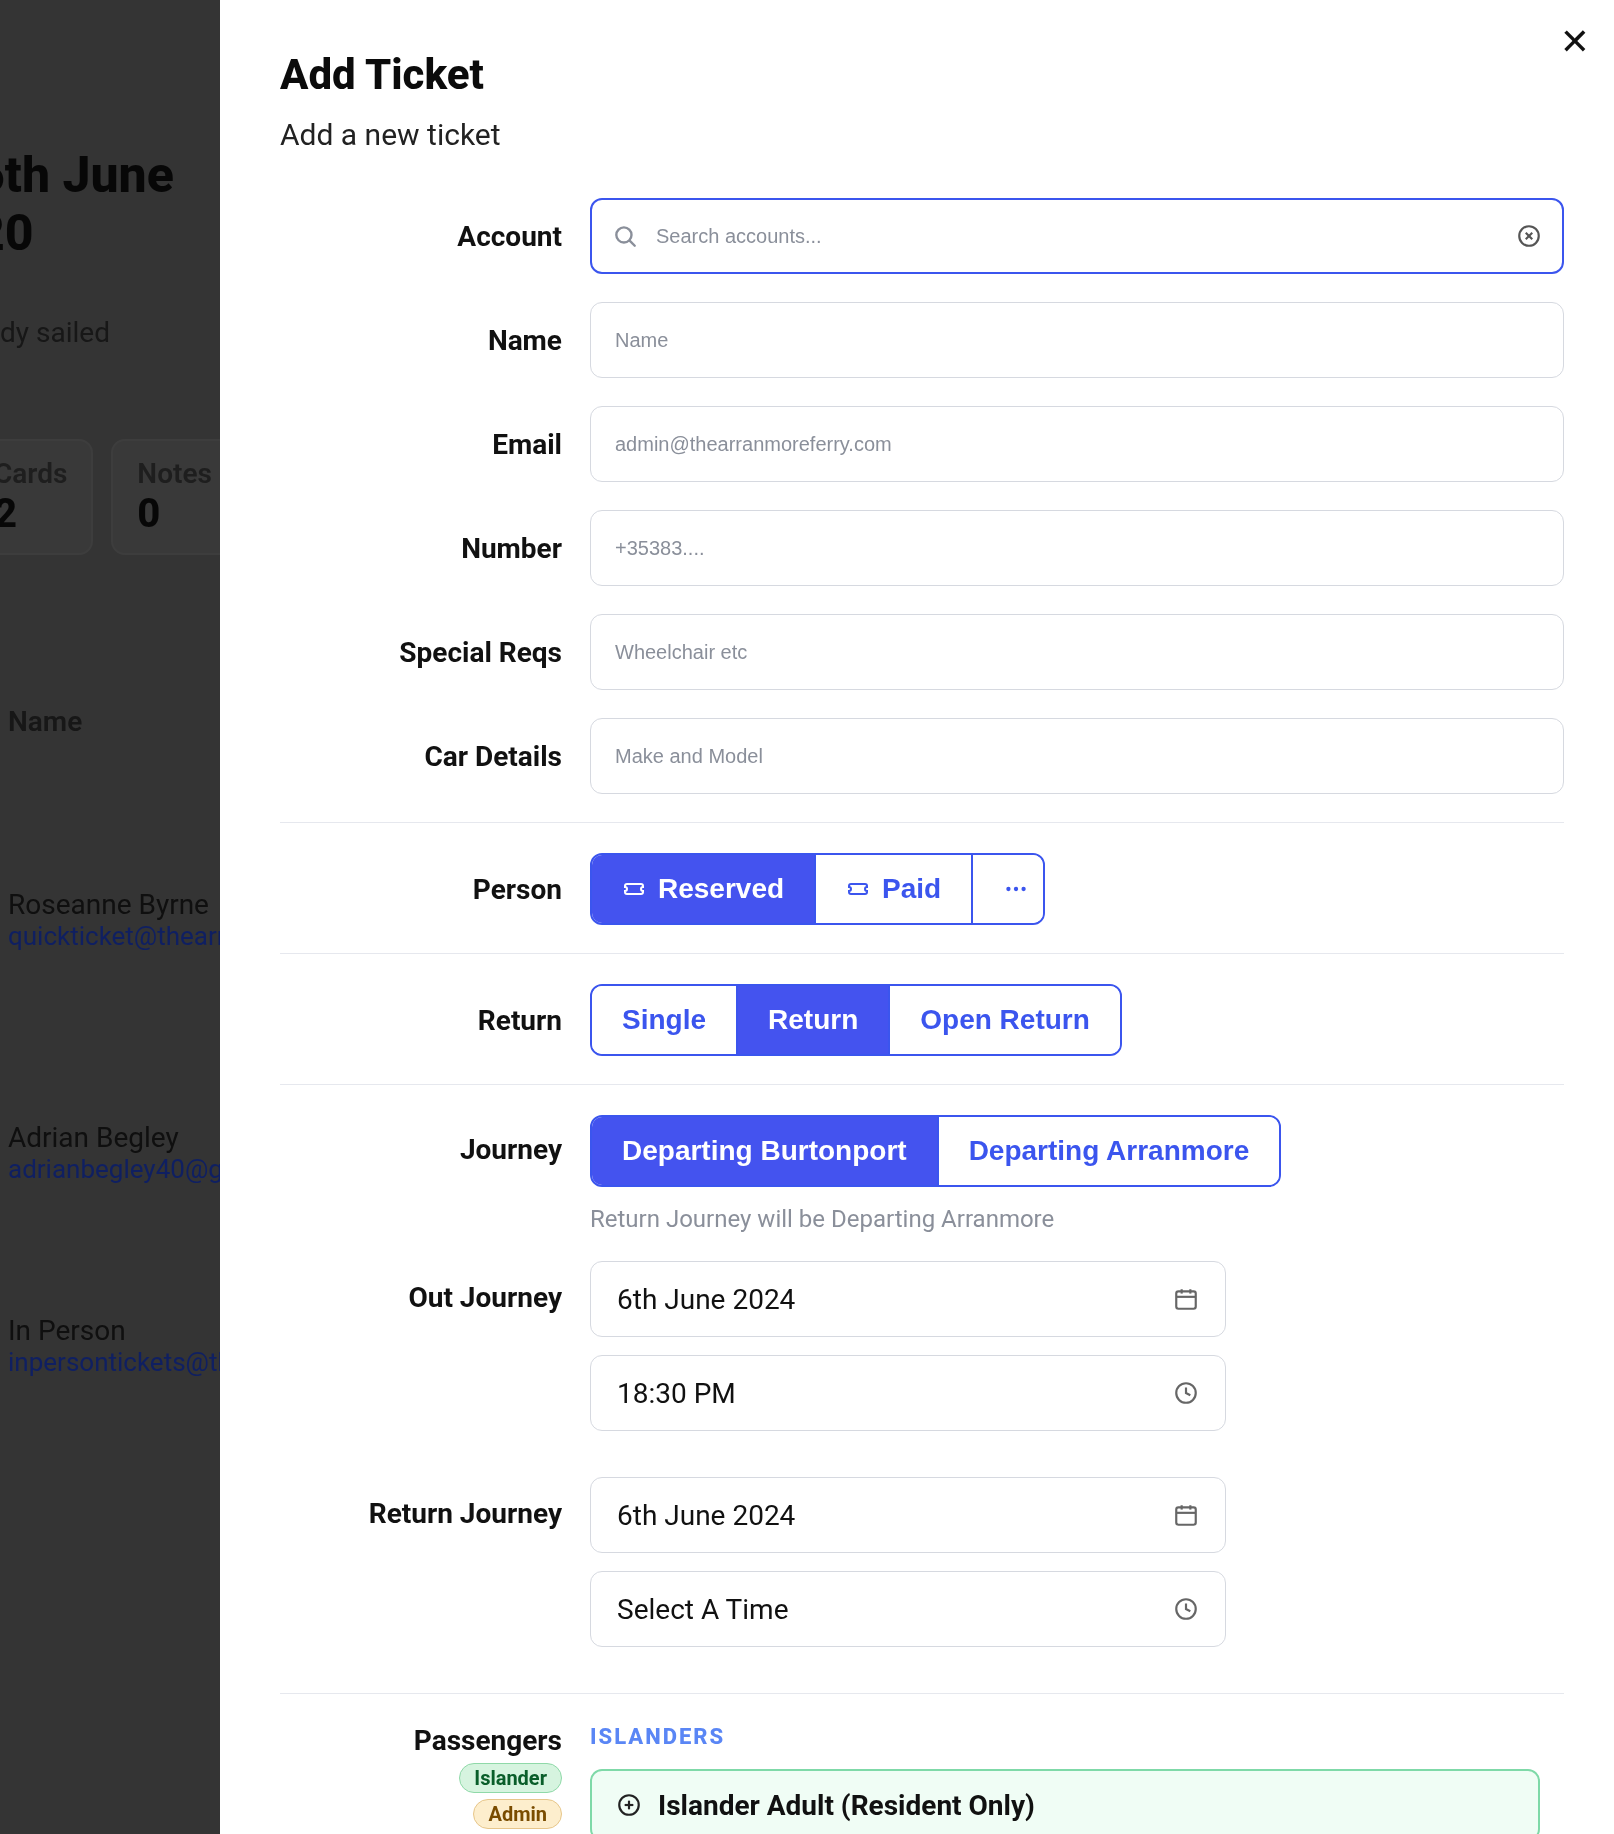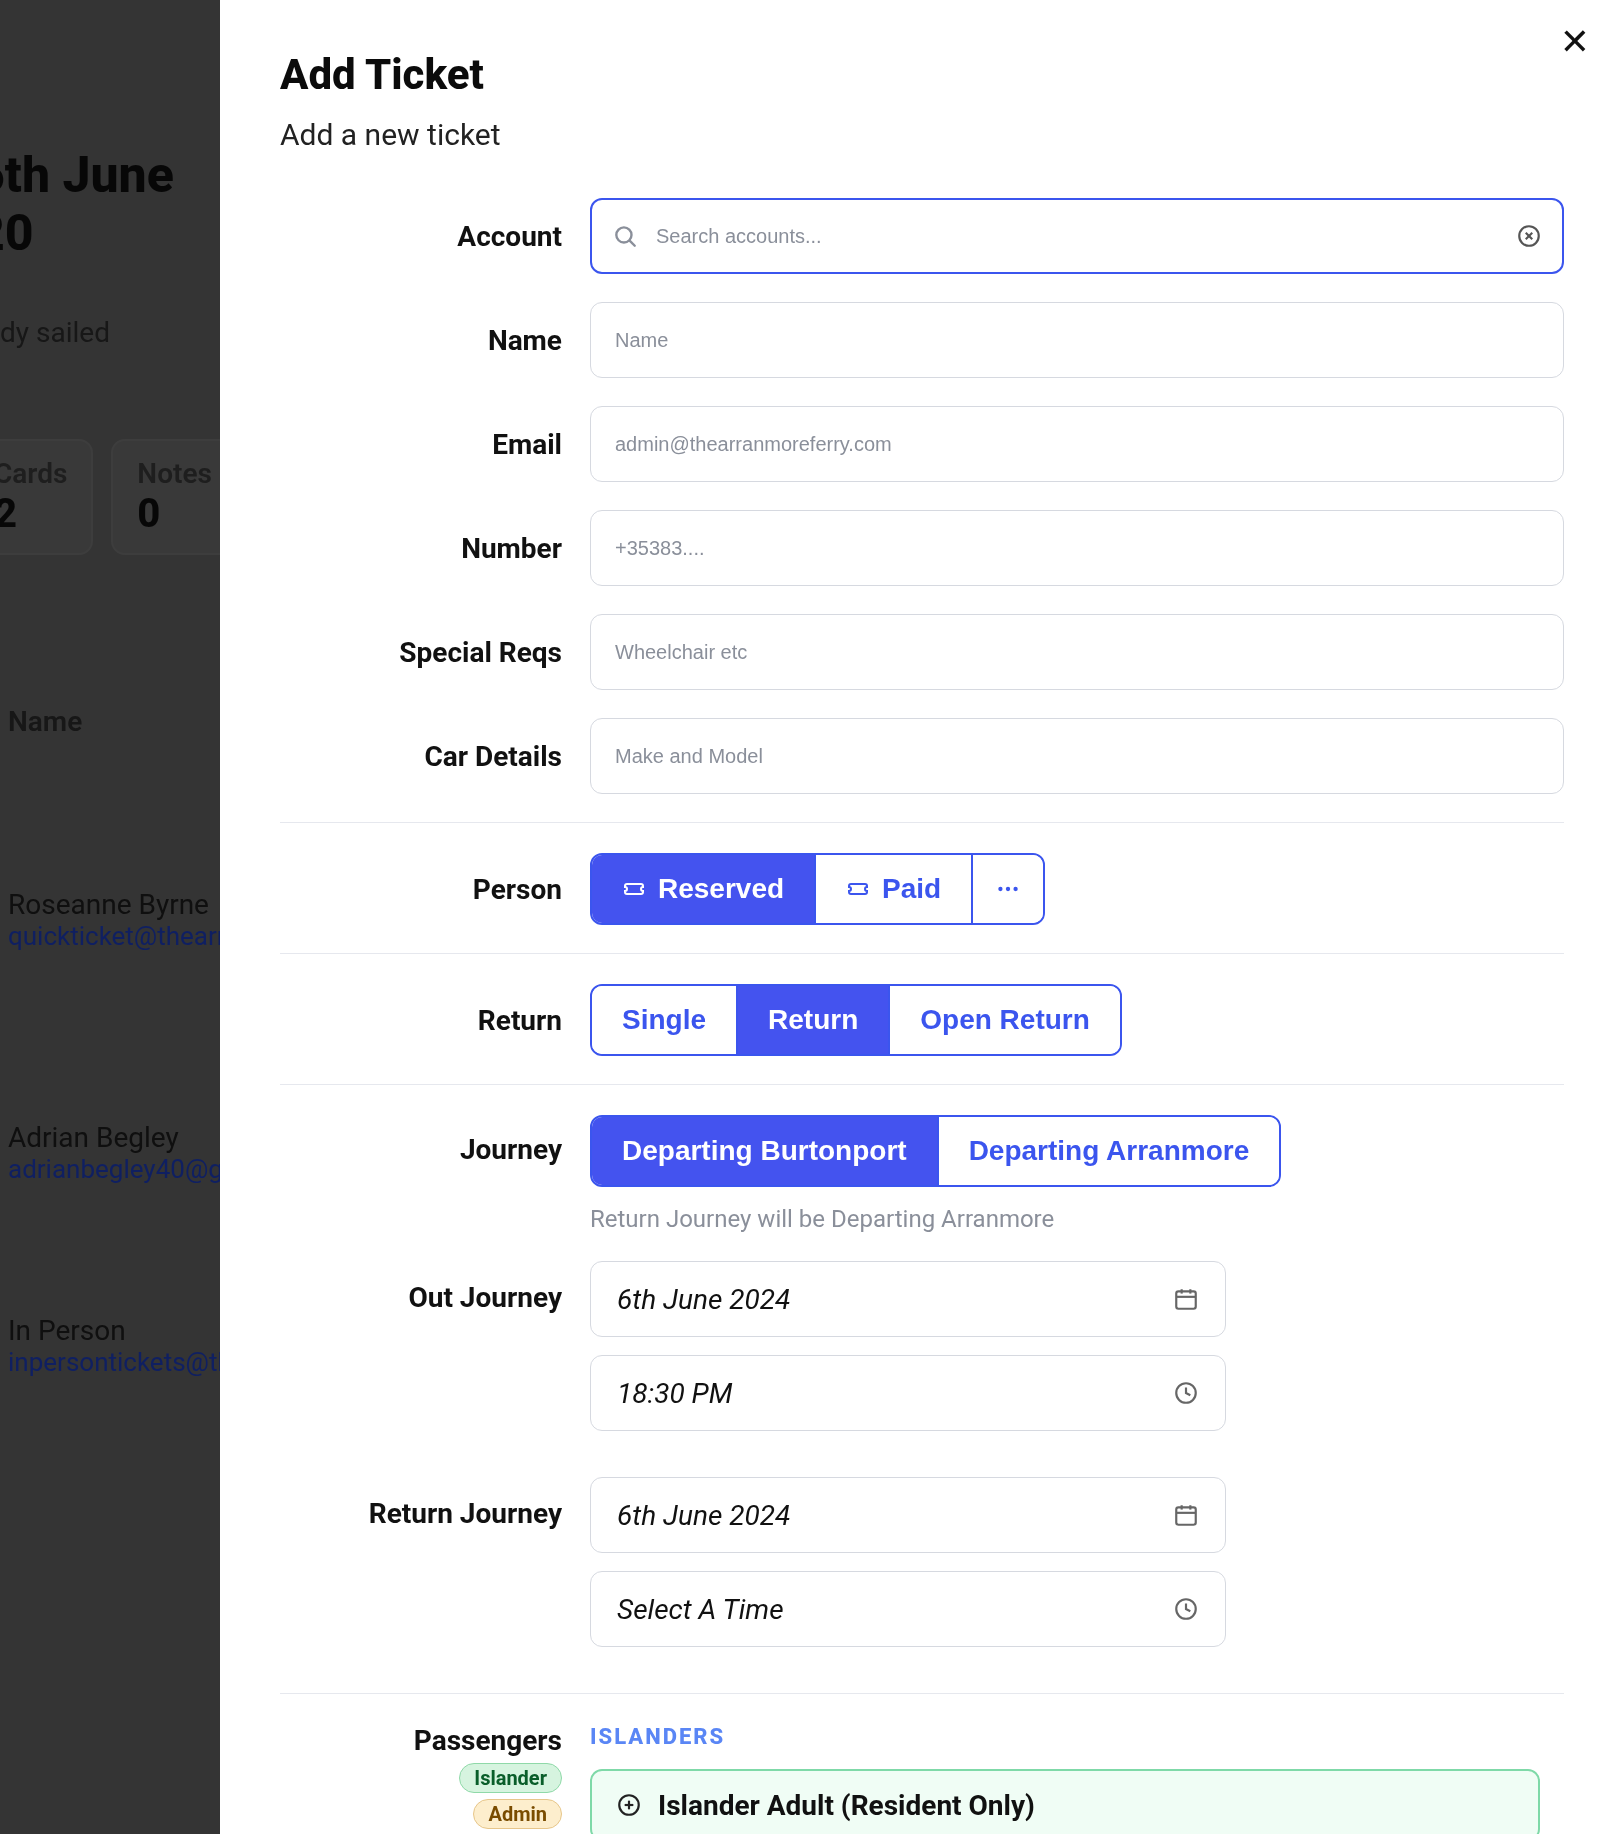--- a/index.html
+++ b/index.html
@@ -146,21 +146,20 @@
   .seg {
     display: inline-flex;
     border: 2px solid #3b55ee;
     border-radius: 12px;
     overflow: hidden;
     background:#fff;
   }
   .seg .seg-btn {
     display: inline-flex;
     align-items: center;
-    justify-content: center;
     gap: 12px;
     padding: 0 30px;
     height: 68px;
     font-size: 28px;
     font-weight: 600;
     color: #3b55ee;
     background:#fff;
     border: none;
     border-right: 2px solid #3b55ee;
     cursor: pointer;
@@ -188,21 +187,20 @@
     border-radius: 12px;
     display: flex;
     align-items: center;
     justify-content: space-between;
     padding: 0 26px;
     font-size: 28px;
     color:#111;
     background:#fff;
     cursor:pointer;
     margin-bottom: 18px;
-    font-style: italic;
   }
   .picker .pick-icon { color:#666; }
 
   
   .passengers-row {
     display:flex;
     align-items:flex-start;
   }
   .islander-header {
     font-size: 22px; font-weight: 800;

